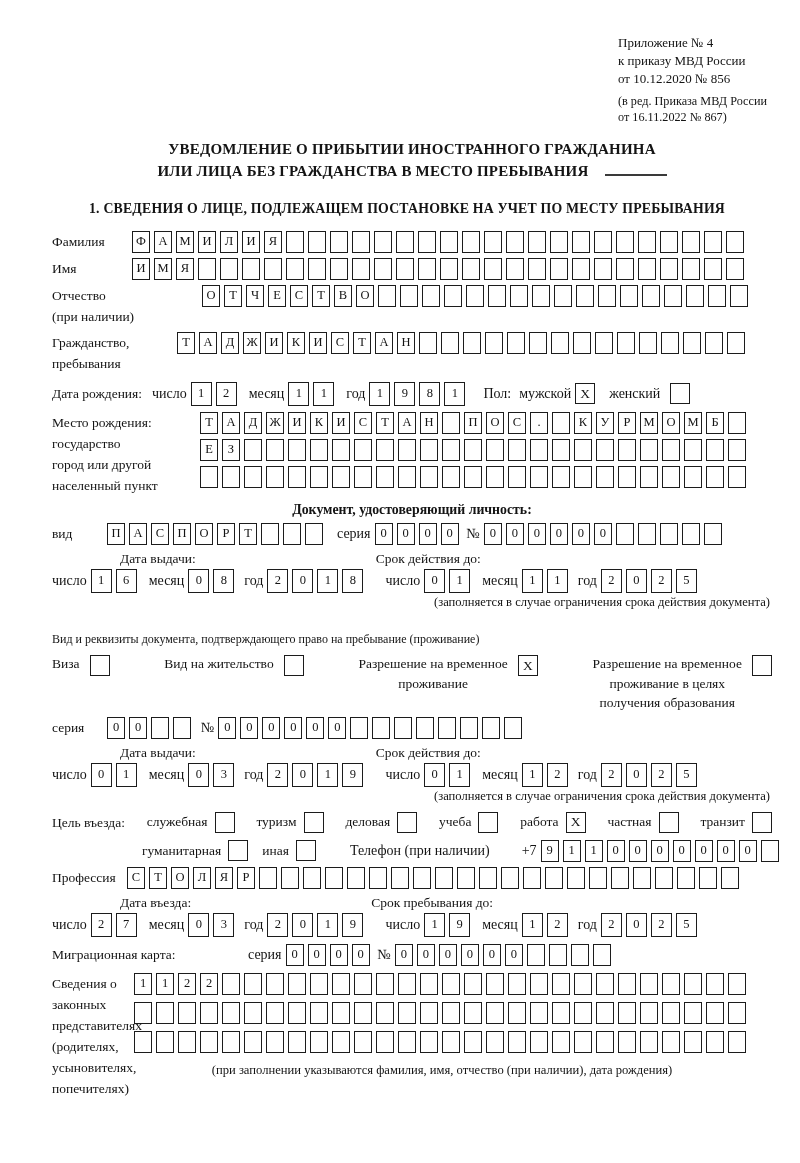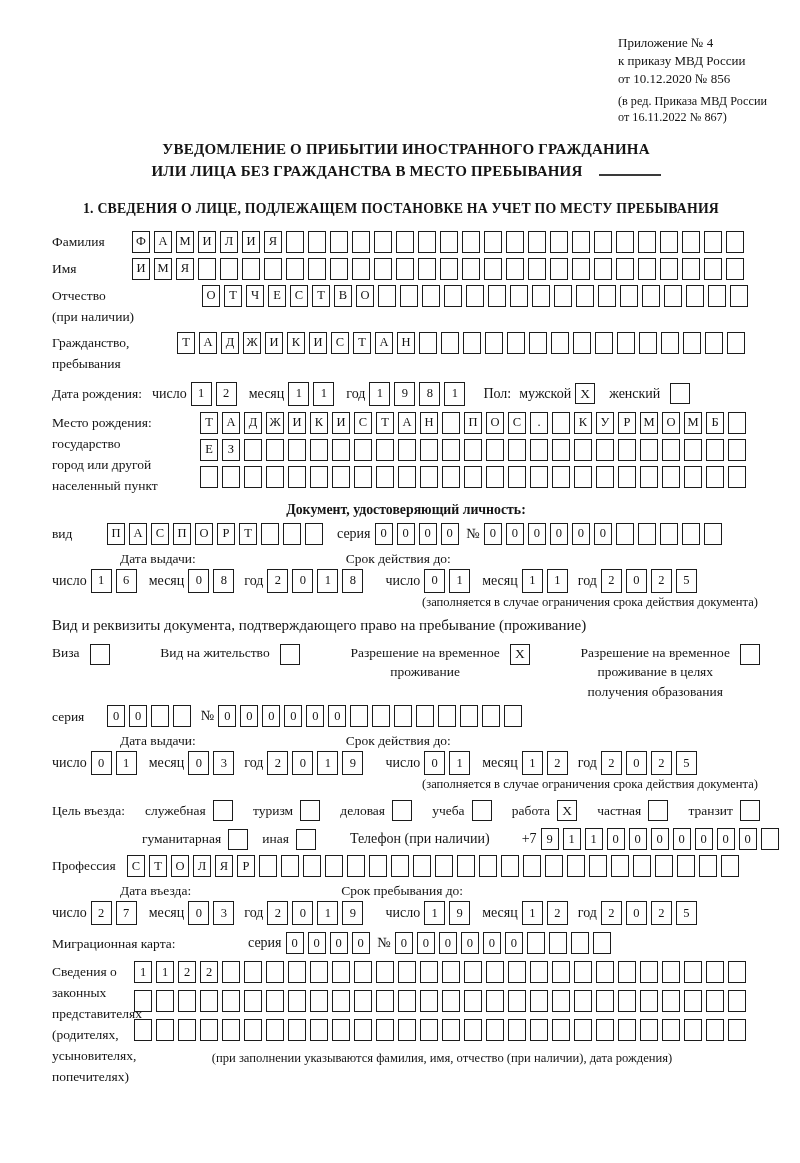--- a/index.html
+++ b/index.html
@@ -1,17 +1,17 @@
 <!DOCTYPE html>
 <html><head>
 <meta charset="utf-8">
 <style>
   html,body{margin:0;padding:0;background:#ffffff;}
   body{width:800px;min-height:1163px;font-family:"Liberation Serif",serif;color:#141414;}
-  .page{box-sizing:border-box;width:800px;min-height:1163px;padding:34px 40px 8px 52px;}
+  .page{box-sizing:border-box;width:800px;min-height:1163px;padding:34px 28px 8px 52px;}
 
   
   .appendix{margin-left:566px;width:205px;font-size:13px;line-height:1.38;}
   .appendix .rev{font-size:12.2px;line-height:1.35;margin-top:5px;}
   .forma{margin-top:18px;text-align:right;padding-right:6px;font-weight:bold;font-size:15.5px;letter-spacing:.4px;}
   .title{margin-top:12px;text-align:center;font-weight:bold;font-size:15px;line-height:1.5;letter-spacing:.2px;}
   .blank-line{display:inline-block;width:62px;height:13px;border-bottom:2.2px solid #3a3a3a;margin-left:16px;}
   .sec1{margin-top:18px;margin-left:-10px;text-align:center;font-weight:bold;font-size:13.8px;letter-spacing:.2px;white-space:nowrap;}
 
   
@@ -26,29 +26,29 @@
   .lgcells .cell{width:21px;height:24px;margin-right:4px;}
   .cbx{box-sizing:border-box;flex:none;width:20px;height:21px;border:1.7px solid #1c1c1c;
        display:inline-flex;align-items:center;justify-content:center;font-size:13.5px;background:#fff;}
 
   
   .inl{display:flex;align-items:center;flex-wrap:nowrap;}
   .dlbl{font-size:14px;margin-right:4px;flex:none;}
   .gap8{margin-left:8px;} .gap10{margin-left:10px;} .gap14{margin-left:14px;} .gap6{margin-left:6px;} .gap4{margin-left:4px;}
 
   
-  .dheadrow{display:flex;font-size:13.5px;margin-top:6px;}
+  .dheadrow{display:flex;font-size:13.5px;margin-top:6px;gap:30px;}
   .dh1{margin-left:68px;} .dh2{margin-left:150px;}
   .dvals{display:flex;align-items:center;margin-top:2px;}
   .dgroup{display:flex;align-items:center;flex:none;}
   .dgroup.right{margin-left:18px;}
   .note{margin-top:2px;text-align:right;font-size:12.6px;padding-right:2px;}
 
   .docheading{margin-top:6px;text-align:center;font-weight:bold;font-size:13.8px;}
-  .introline{margin-top:5px;font-size:15px;line-height:1.45;}
+  .introline{margin-top:21px;font-size:12px;line-height:1.45;}
 
   
   .options{display:flex;justify-content:space-between;align-items:flex-start;margin-top:6px;}
   .opt{display:flex;align-items:flex-start;}
   .opt .olbl{font-size:13.5px;line-height:1.45;margin-right:10px;}
   .opt .olbl.center{text-align:center;}
   .opt .cbx{margin-top:1px;}
 
   
   .purposerow{display:flex;justify-content:space-between;margin-top:8px;}

